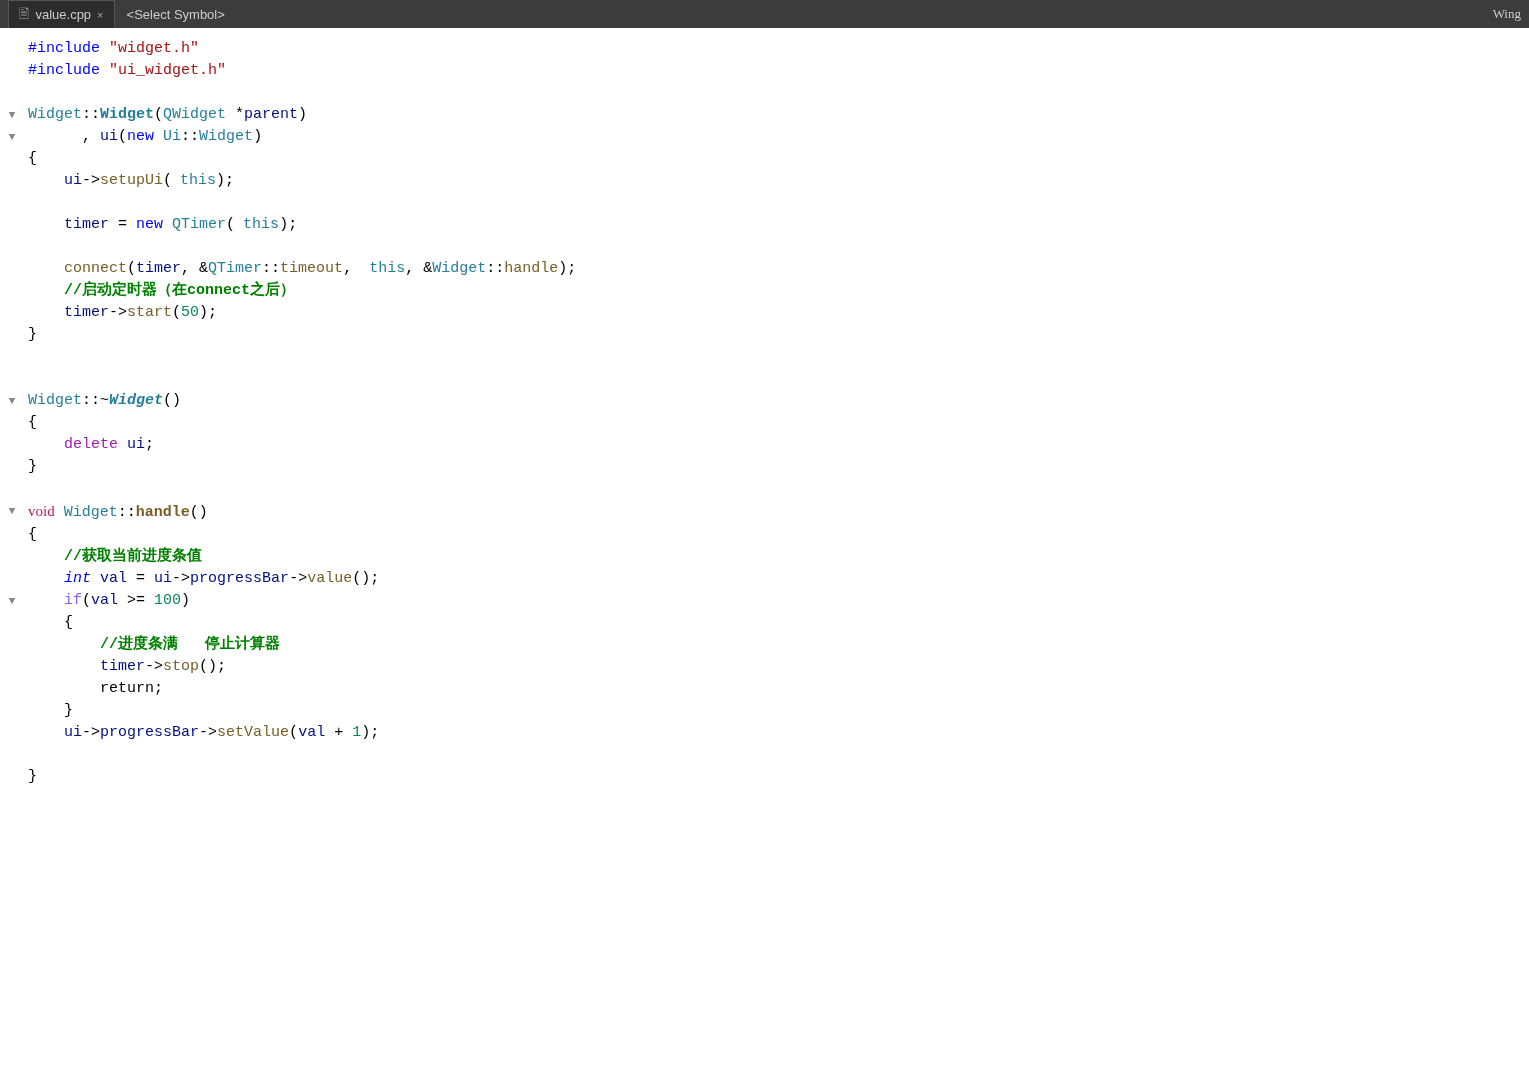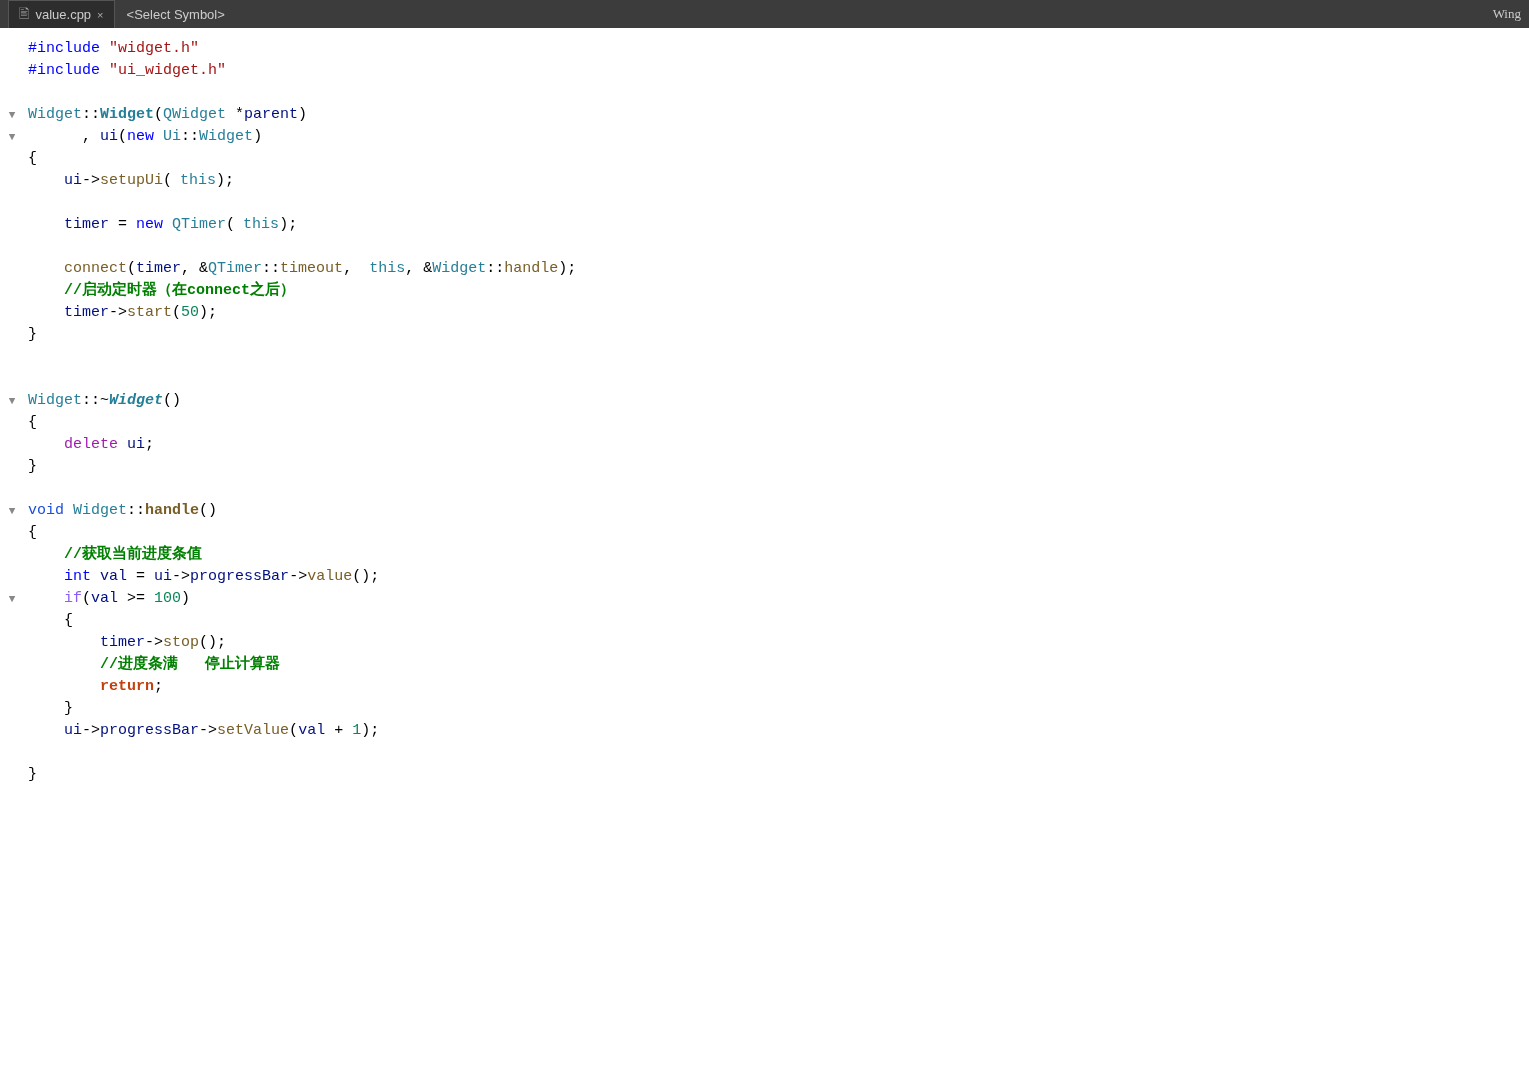--- a/index.html
+++ b/index.html
@@ -107,31 +107,31 @@
     .left-bar.active {
       background-color: #4ec9b0;
     }
 
     
     .kw-include { color: #0000ff; }
     .kw-string { color: #a31515; }
     .kw-class { color: #267f99; }
     .kw-bold { font-weight: bold; }
     .kw-destructor { color: #267f99; font-style: italic; font-weight: bold; }
-    .kw-void { color: #1d4ed8; }
+    .kw-void { color: #be185d; font-family: Liberation Serif, serif; }
     .kw-this { color: #267f99; margin-left: 8px; }
     .kw-new { color: #0000ff; }
     .kw-comment { color: #008000; font-weight: bold; }
     .kw-func { color: #795e26; }
     .kw-param { color: #001080; }
     .kw-number { color: #098658; }
-    .kw-return { color: #c2410c; font-weight: bold; }
+    .kw-return { color: #000000; }
     .kw-if { color: #8b5cf6; }
     .kw-delete { color: #a21caf; }
-    .kw-int { color: #0000ff; }
+    .kw-int { color: #0000ff; font-style: italic; }
     .plain { color: #000000; }
 
     .code-area::-webkit-scrollbar {
       width: 10px;
       height: 10px;
     }
     .code-area::-webkit-scrollbar-track {
       background: #f0f0f0;
     }
     .code-area::-webkit-scrollbar-thumb {
@@ -287,30 +287,30 @@
       <div class="line-content"><span class="plain">    </span><span class="kw-if">if</span><span class="plain">(</span><span class="kw-param">val</span><span class="plain"> &gt;= </span><span class="kw-number">100</span><span class="plain">)</span></div>
     </div>
     <div class="code-line">
       <div class="left-bar active"></div>
       <div class="fold-indicator"></div>
       <div class="line-content"><span class="plain">    {</span></div>
     </div>
     <div class="code-line">
       <div class="left-bar active"></div>
       <div class="fold-indicator"></div>
+      <div class="line-content"><span class="kw-comment">        //进度条满   停止计算器</span></div>
+    </div>
+    <div class="code-line">
+      <div class="left-bar active"></div>
+      <div class="fold-indicator"></div>
       <div class="line-content"><span class="plain">        </span><span class="kw-param">timer</span><span class="plain">-&gt;</span><span class="kw-func">stop</span><span class="plain">();</span></div>
     </div>
     <div class="code-line">
       <div class="left-bar active"></div>
       <div class="fold-indicator"></div>
-      <div class="line-content"><span class="kw-comment">        //进度条满   停止计算器</span></div>
-    </div>
-    <div class="code-line">
-      <div class="left-bar active"></div>
-      <div class="fold-indicator"></div>
       <div class="line-content"><span class="plain">        </span><span class="kw-return">return</span><span class="plain">;</span></div>
     </div>
     <div class="code-line">
       <div class="left-bar active"></div>
       <div class="fold-indicator"></div>
       <div class="line-content"><span class="plain">    }</span></div>
     </div>
     <div class="code-line">
       <div class="left-bar active"></div>
       <div class="fold-indicator"></div>

